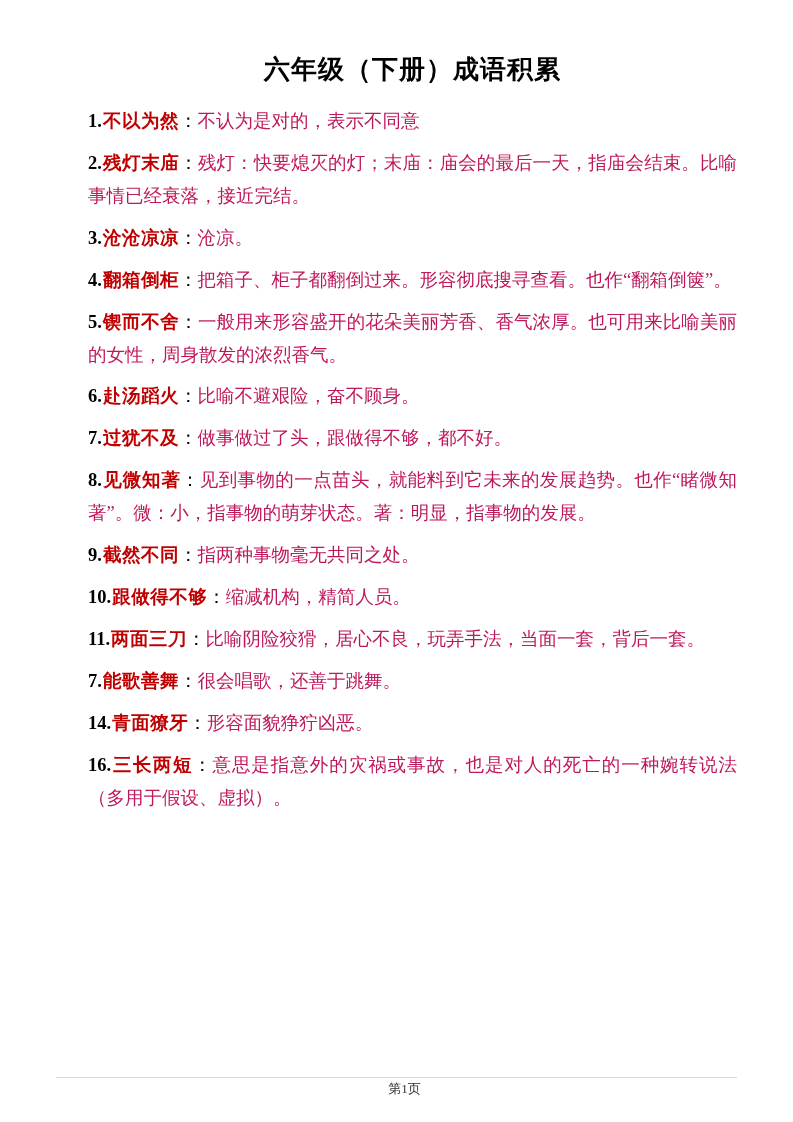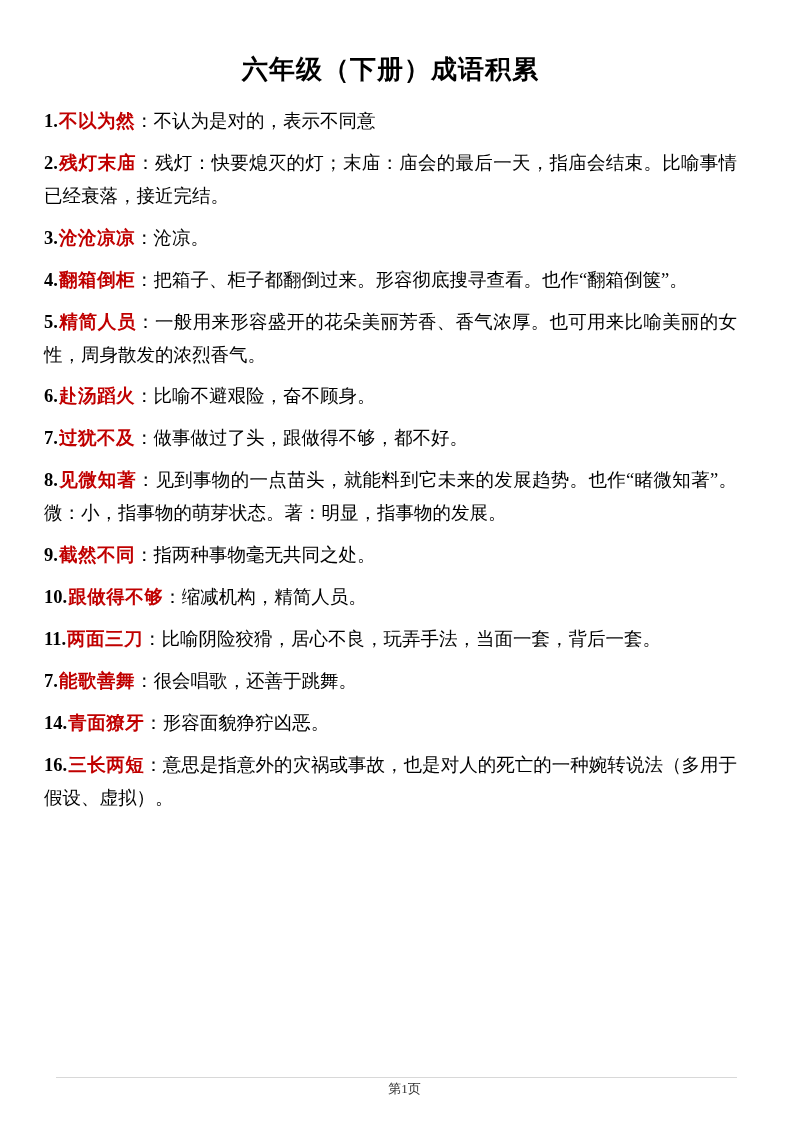--- a/index.html
+++ b/index.html
@@ -12,21 +12,21 @@
     height: 1122px;
     font-family: "Liberation Serif", "DejaVu Serif", serif;
     color: #000000;
     position: relative;
     overflow: hidden;
   }
   .page {
     width: 793px;
     height: 1122px;
     box-sizing: border-box;
-    padding: 44px 56px 0 44px;
+    padding: 44px 56px 0 88px;
     position: relative;
   }
   .doc-title {
     text-align: center;
     font-size: 26px;
     font-weight: bold;
     letter-spacing: 1px;
     margin: 8px 0 18px 0;
     font-family: "Liberation Serif", "DejaVu Serif", serif;
   }
@@ -47,21 +47,21 @@
   }
   .term {
     color: #c00000;
     font-weight: bold;
     letter-spacing: 0.5px;
   }
   .sep {
     color: #000000;
   }
   .def {
-    color: #000000;
+    color: #be185d;
   }
   .footer {
     position: absolute;
     left: 16px;
     right: 0;
     bottom: 24px;
     text-align: center;
     font-size: 13px;
     color: #333333;
   }
@@ -93,21 +93,21 @@
 
     <p class="entry">
       <span class="num">3.</span><span class="term">沧沧凉凉</span><span class="sep">：</span><span class="def">沧凉。</span>
     </p>
 
     <p class="entry">
       <span class="num">4.</span><span class="term">翻箱倒柜</span><span class="sep">：</span><span class="def">把箱子、柜子都翻倒过来。形容彻底搜寻查看。也作“翻箱倒箧”。</span>
     </p>
 
     <p class="entry">
-      <span class="num">5.</span><span class="term">精简人员</span><span class="sep">：</span><span class="def">一般用来形容盛开的花朵美丽芳香、香气浓厚。也可用来比喻美丽的女性，周身散发的浓烈香气。</span>
+      <span class="num">5.</span><span class="term">锲而不舍</span><span class="sep">：</span><span class="def">一般用来形容盛开的花朵美丽芳香、香气浓厚。也可用来比喻美丽的女性，周身散发的浓烈香气。</span>
     </p>
 
     <p class="entry">
       <span class="num">6.</span><span class="term">赴汤蹈火</span><span class="sep">：</span><span class="def">比喻不避艰险，奋不顾身。</span>
     </p>
 
     <p class="entry">
       <span class="num">7.</span><span class="term">过犹不及</span><span class="sep">：</span><span class="def">做事做过了头，跟做得不够，都不好。</span>
     </p>
 

